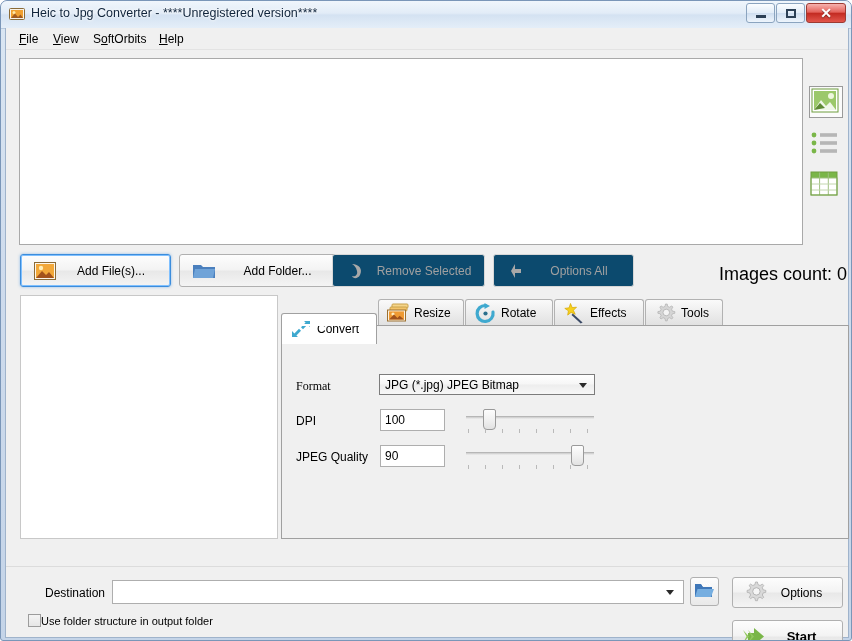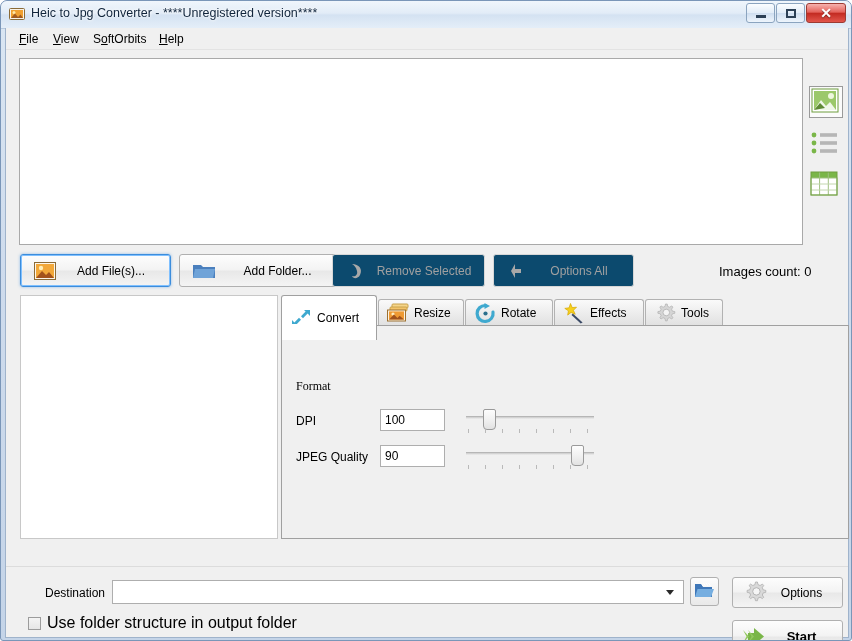--- a/index.html
+++ b/index.html
@@ -147,21 +147,21 @@
   .abtn.disabled .lbl { color: #a0a0a0; }
   .abtn .ico { width: 30px; margin-left: 9px; display:flex; align-items:center; justify-content:center; }
 
   #btn-addfiles   { left: 14px;  top: 226px; width: 151px; }
   #btn-addfolder  { left: 173px; top: 226px; width: 166px; }
   #btn-removesel  { left: 326px; top: 226px; width: 153px; }
   #btn-removeall  { left: 487px; top: 226px; width: 141px; }
 
   #images-count {
     position: absolute; left: 713px; top: 236px;
-    font-size: 13px; color: #000; white-space: nowrap;
+    font-size: 18px; color: #000; white-space: nowrap;
   }
 
   
   #leftpanel {
     position: absolute; left: 14px; top: 267px;
     width: 258px; height: 244px;
     background: #ffffff;
     border: 1px solid #c8c8c8;
     box-sizing: border-box;
   }
@@ -176,21 +176,21 @@
     height: 27px;
     box-sizing: border-box;
     background: linear-gradient(180deg,#fafafa 0%,#ededed 50%,#e0e0e0 100%);
     border: 1px solid #b2b2b2;
     border-bottom: none;
     border-radius: 3px 3px 0 0;
     display: flex; align-items: center;
     cursor: default;
   }
   .tab.active {
-    top: 0px; height: 45px;
+    top: 18px; height: 31px;
     background: #ffffff;
     border-color: #a0a0a0;
     z-index: 5;
   }
   .tab .ticon { width: 26px; margin-left: 6px; display:flex; align-items:center; justify-content:center; }
   .tab .tlbl { font-size: 12px; padding: 0 9px 0 3px; white-space: nowrap; }
 
   #tab-convert { left: 0px;   width: 96px; }
   #tab-resize  { left: 97px;  width: 86px; }
   #tab-rotate  { left: 184px; width: 88px; }
@@ -340,21 +340,21 @@
     position: absolute; left: 22px; top: 586px;
     display: flex; align-items: center; cursor: default;
   }
   #chk-folder-structure .box {
     width: 13px; height: 13px;
     background: linear-gradient(180deg,#f4f4f4,#e6e6e6);
     border: 1px solid #9c9c9c;
     box-sizing: border-box;
   }
   #chk-folder-structure .ctext {
-    margin-left: 6px; font-size: 16px; color: #000; white-space: nowrap;
+    font-size: 11px; color: #000; white-space: nowrap;
   }
 
   #separator-line {
     position: absolute; left: 0px; top: 538px;
     width: 842px; height: 1px;
     background: #dcdcdc;
   }
 </style>
 </head>
 <body>
@@ -531,20 +531,24 @@
           </svg>
         </span>
         <span class="tlbl">Tools</span>
       </div>
     </div>
 
     <div id="tabpanel"></div>
     <div id="tabpanel-white-notch"></div>
 
     <div class="flabel" id="lbl-format">Format</div>
+    <div id="format-combo">
+      <span class="cval">JPG (*.jpg) JPEG Bitmap</span>
+      <span class="combo-arrow"></span>
+    </div>
 
     <div class="flabel" id="lbl-dpi">DPI</div>
     <div class="tbox" id="dpi-input">
       <span>100</span>
     </div>
     <div class="slider" id="dpi-slider">
       <div class="track"></div>
       <div class="thumb" style="left:17px;"></div>
       <div class="ticks">
         <i style="left:2px"></i>

